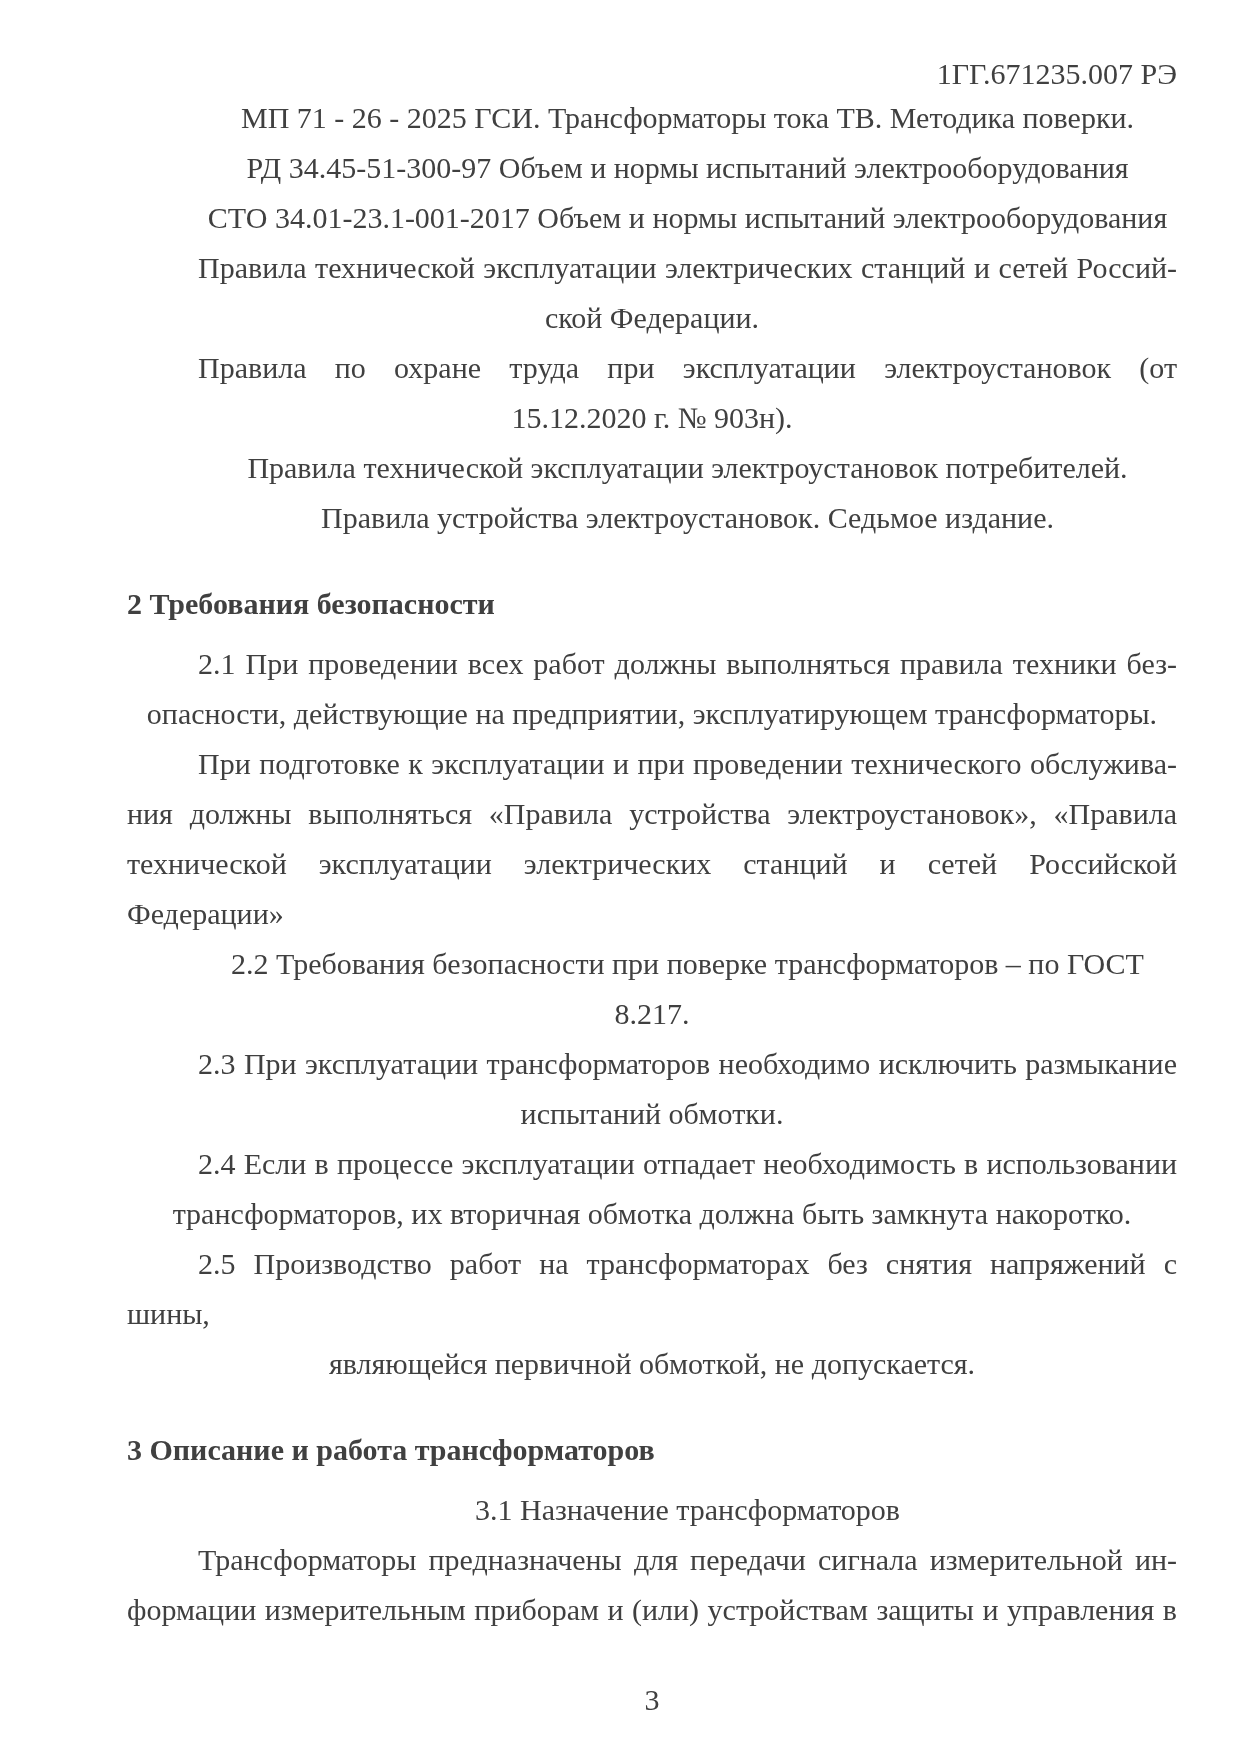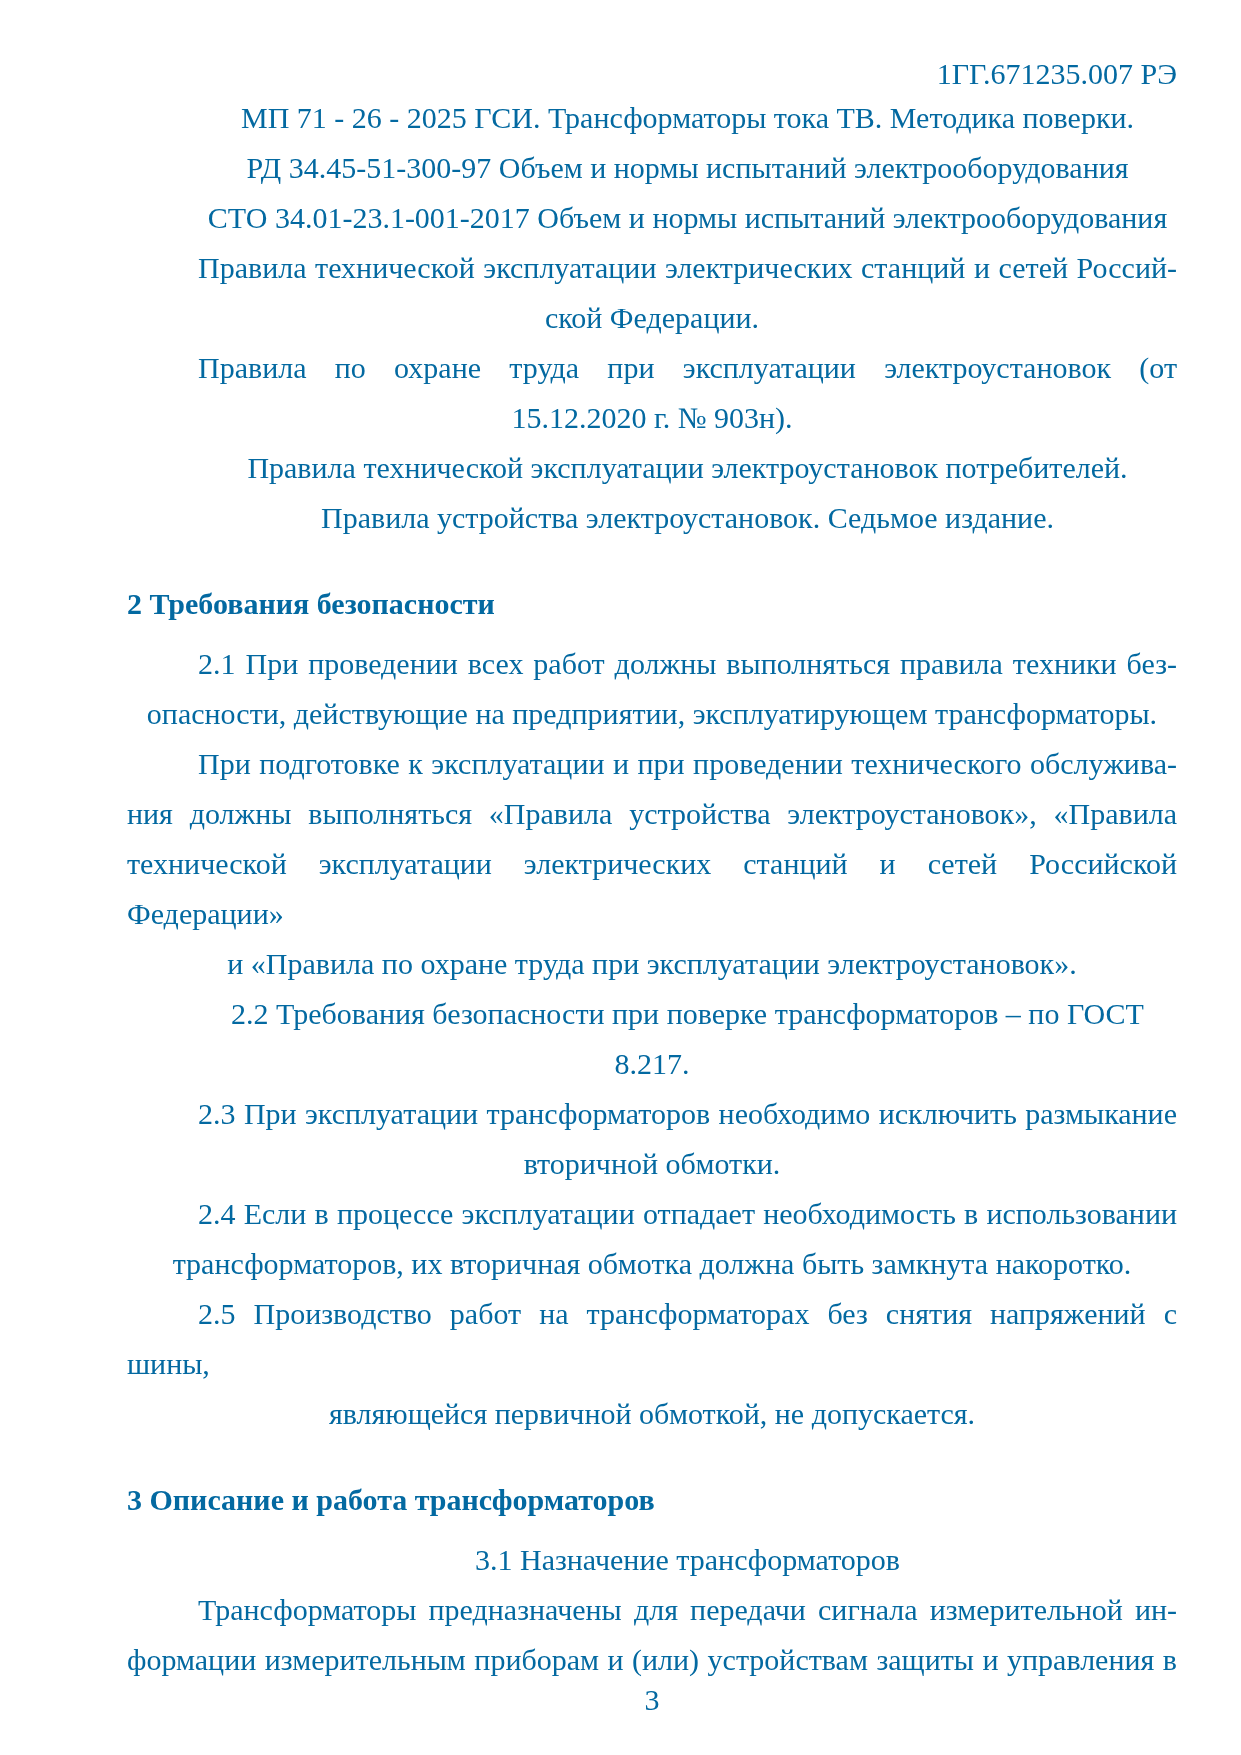--- a/index.html
+++ b/index.html
@@ -6,21 +6,21 @@
     margin: 0;
     padding: 0;
     background: #ffffff;
   }
   .page {
     position: relative;
     width: 1241px;
     height: 1755px;
     box-sizing: border-box;
     background: #ffffff;
-    color: #0369a1;
+    color: #404040;
     font-family: "Liberation Serif", "DejaVu Serif", serif;
     font-size: 30px;
     line-height: 50px;
     padding: 55px 64px 0 127px;
     overflow: hidden;
   }
   .doc-code {
     text-align: right;
     line-height: 38px;
   }
@@ -65,24 +65,23 @@
       <div class="line stretch indent">Правила по охране труда при эксплуатации электроустановок (от</div>
       <div class="line">15.12.2020 г. № 903н).</div>
       <div class="line indent">Правила технической эксплуатации электроустановок потребителей.</div>
       <div class="line indent">Правила устройства электроустановок. Седьмое издание.</div>
       <div class="heading">2 Требования безопасности</div>
       <div class="line stretch indent">2.1 При проведении всех работ должны выполняться правила техники без-</div>
       <div class="line">опасности, действующие на предприятии, эксплуатирующем трансформаторы.</div>
       <div class="line stretch indent">При подготовке к эксплуатации и при проведении технического обслужива-</div>
       <div class="line stretch">ния должны выполняться «Правила устройства электроустановок», «Правила</div>
       <div class="line stretch">технической эксплуатации электрических станций и сетей Российской Федерации»</div>
-      <div class="line">и «Правила по охране труда при эксплуатации электроустановок».</div>
       <div class="line indent">2.2 Требования безопасности при поверке трансформаторов – по ГОСТ 8.217.</div>
       <div class="line stretch indent">2.3 При эксплуатации трансформаторов необходимо исключить размыкание</div>
-      <div class="line">вторичной обмотки.</div>
+      <div class="line">испытаний обмотки.</div>
       <div class="line stretch indent">2.4 Если в процессе эксплуатации отпадает необходимость в использовании</div>
       <div class="line">трансформаторов, их вторичная обмотка должна быть замкнута накоротко.</div>
       <div class="line stretch indent">2.5 Производство работ на трансформаторах без снятия напряжений с шины,</div>
       <div class="line">являющейся первичной обмоткой, не допускается.</div>
       <div class="heading">3 Описание и работа трансформаторов</div>
       <div class="line indent">3.1 Назначение трансформаторов</div>
       <div class="line stretch indent">Трансформаторы предназначены для передачи сигнала измерительной ин-</div>
       <div class="line stretch">формации измерительным приборам и (или) устройствам защиты и управления в</div>
     </div>
 

